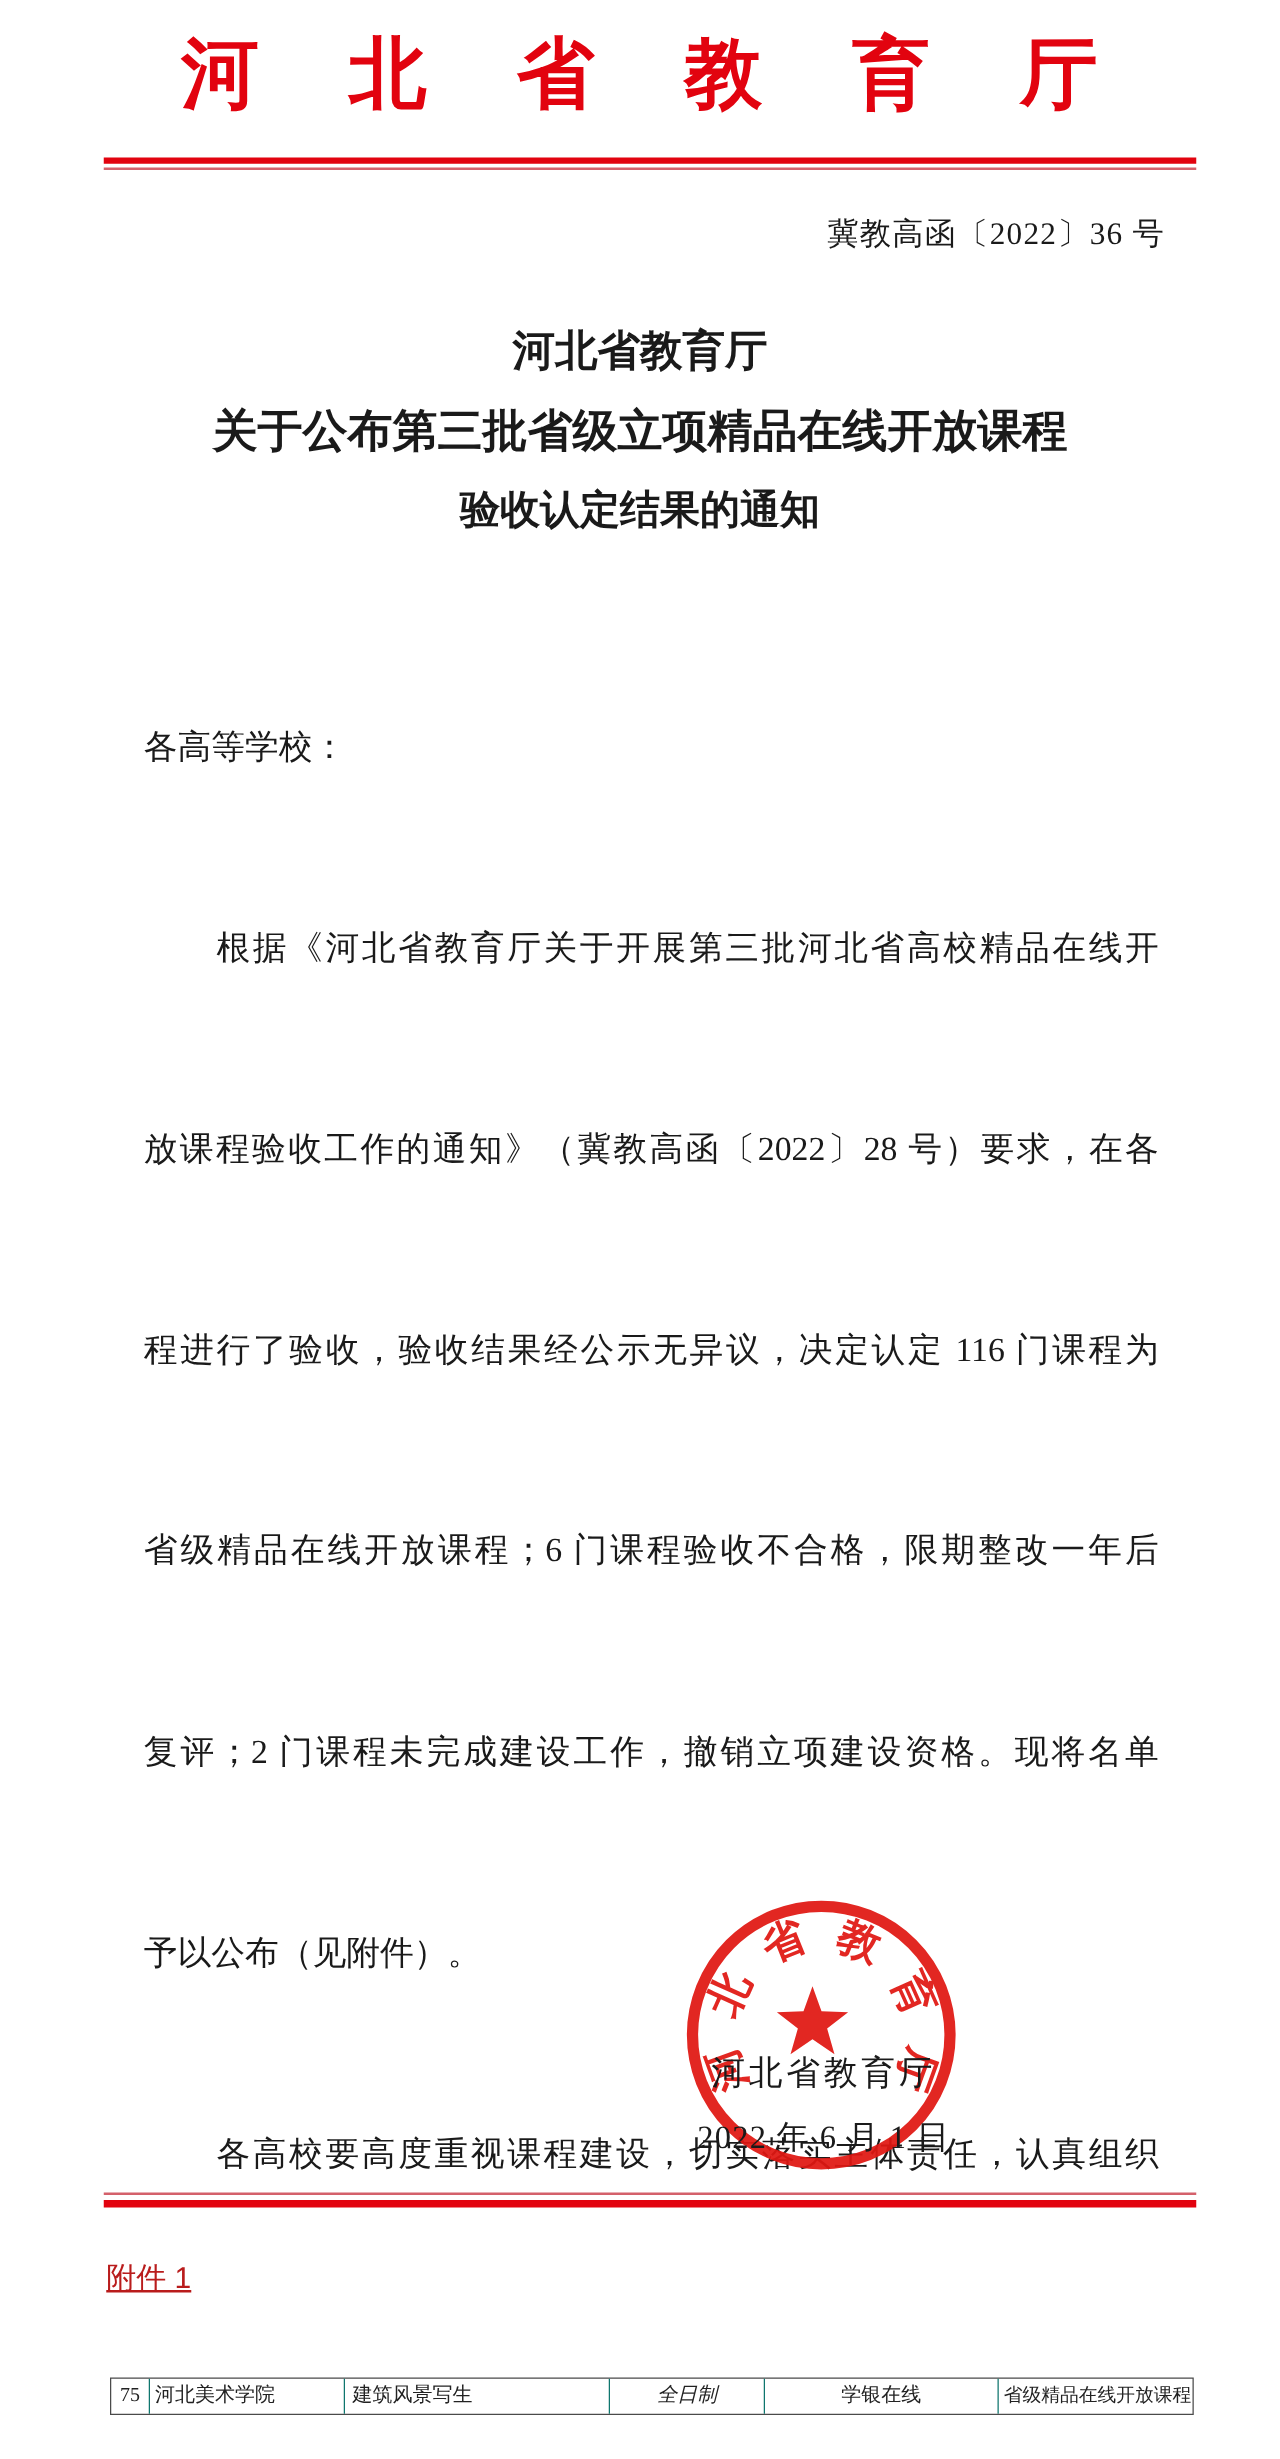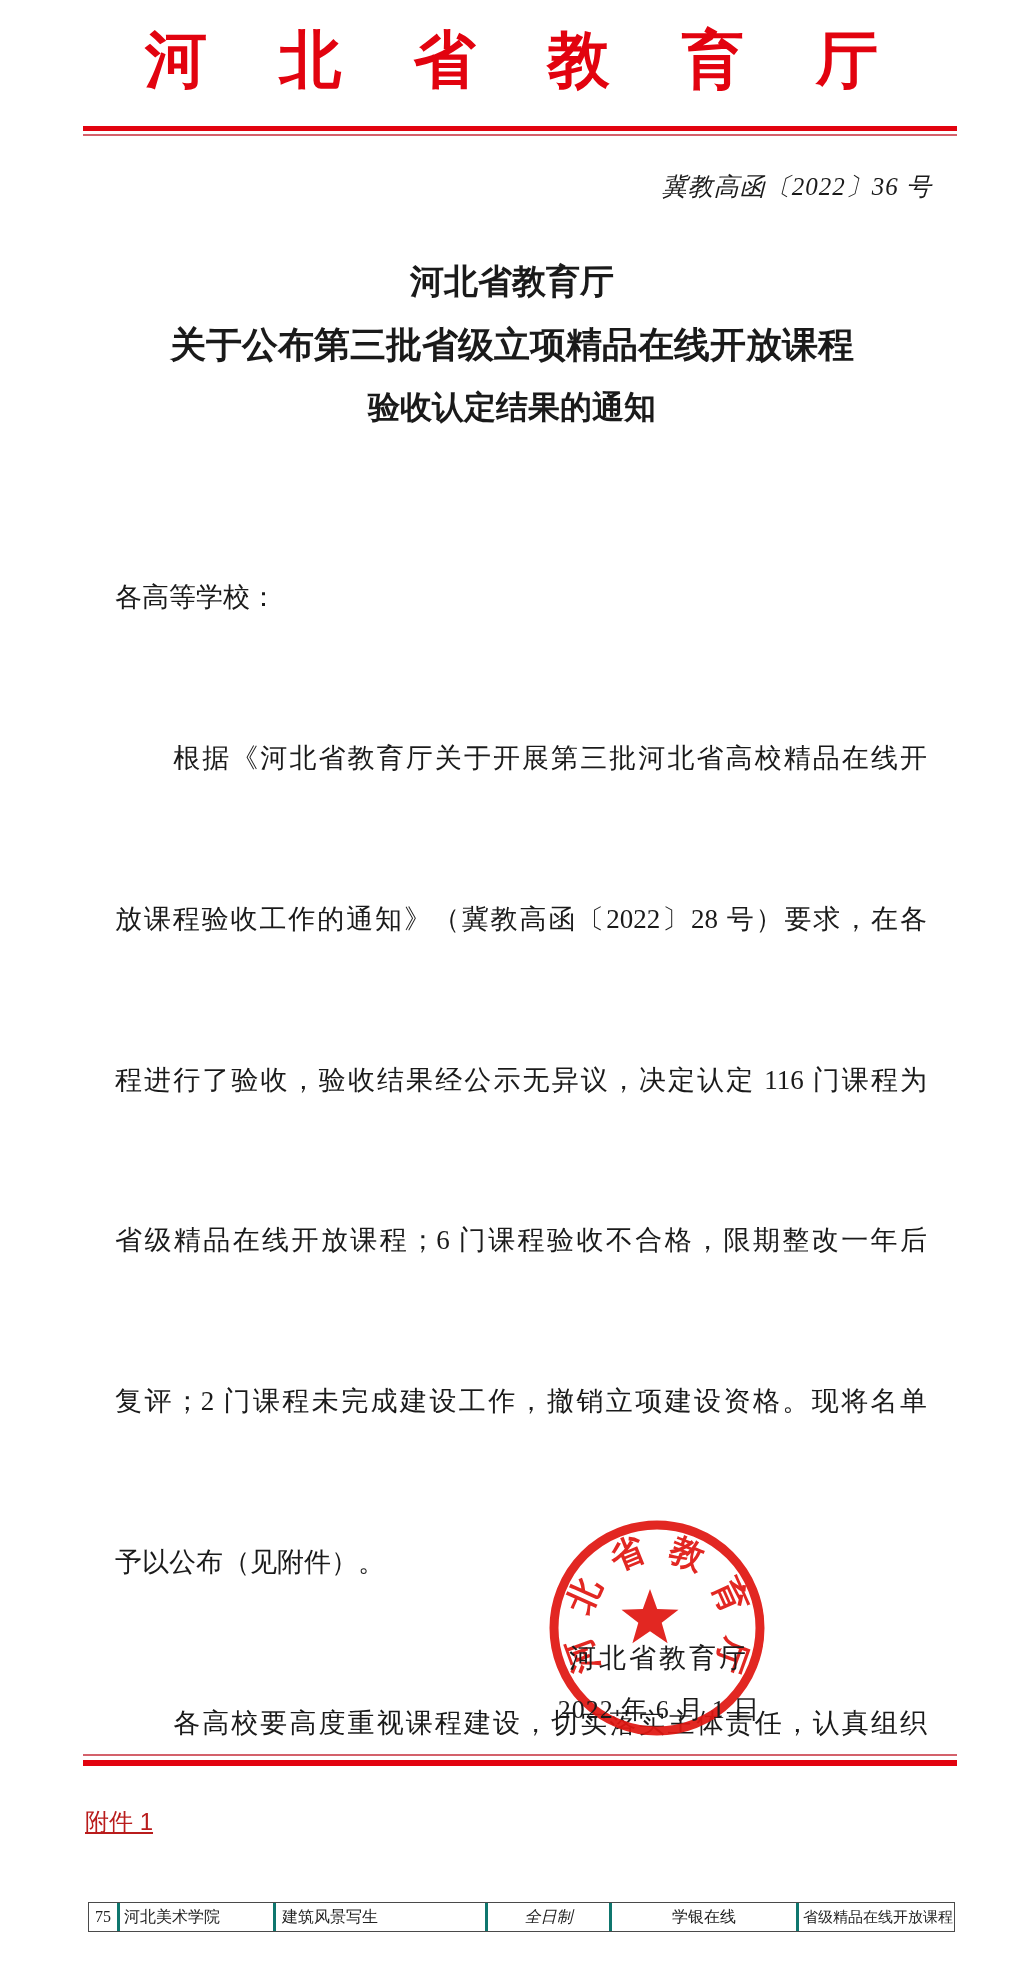--- a/index.html
+++ b/index.html
@@ -15,21 +15,21 @@
     color:#e2030f; font-weight:bold; font-size:62px; line-height:72px;
   }
   .rule { position:absolute; left:83px; width:874px; }
   .rule-top-thick { top:126px; height:5px; background:#e2030f; }
   .rule-top-thin  { top:134px; height:2px; background:#d4616b; }
   .rule-bot-thin  { top:1754px; height:2px; background:#d4616b; }
   .rule-bot-thick { top:1760px; height:6px; background:#e2030f; }
 
   .doc-number {
     position:absolute; top:170px; right:92px;
-    font-size:25px; letter-spacing:1px; white-space:nowrap;font-style:italic;
+    font-size:25px; letter-spacing:1px; white-space:nowrap;
   }
 
   .title { position:absolute; top:250px; left:0; width:1024px; text-align:center; font-weight:bold; }
   .title .t1 { font-size:34px; line-height:64px; }
   .title .t2 { font-size:36px; line-height:62px; }
   .title .t3 { font-size:32px; line-height:62px; }
 
   .body-text {
     position:absolute; top:464px; left:115px; width:812px;
     font-size:27px; line-height:53.6px; white-space:pre-wrap;
@@ -50,21 +50,21 @@
   .attach-title {
     position:absolute; left:88px; top:1846px; width:867px; text-align:center;
     font-size:29px; font-weight:bold;
   }
 
   .course-table {
     position:absolute; left:88px; top:1902px; width:867px; height:30px;
     display:flex; border:1px solid #4a4a4a; box-sizing:border-box;
     font-size:16px; line-height:28px; color:#222;
   }
-  .cell { border-right:3px solid #0f766e; box-sizing:border-box;
+  .cell { border-right:1px solid #0f766e; box-sizing:border-box;
           overflow:hidden; white-space:nowrap; height:28px; }
   .cell:last-child { border-right:none; }
   .c1 { width:31px;  text-align:center; }
   .c2 { width:156px; padding-left:4px; }
   .c3 { width:212px; padding-left:6px; }
   .c4 { width:124px; text-align:center;font-style:italic; }
   .c5 { width:187px; text-align:center; }
   .c6 { flex:1; padding-left:4px; font-size:15px; }
 </style>
 </head>

